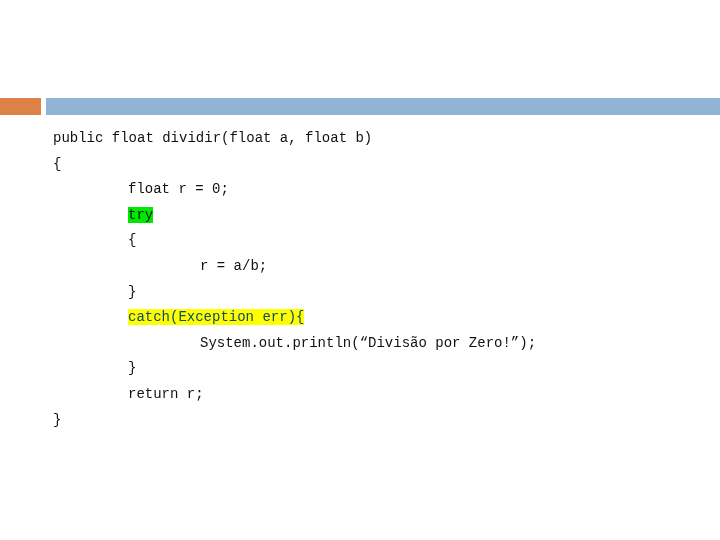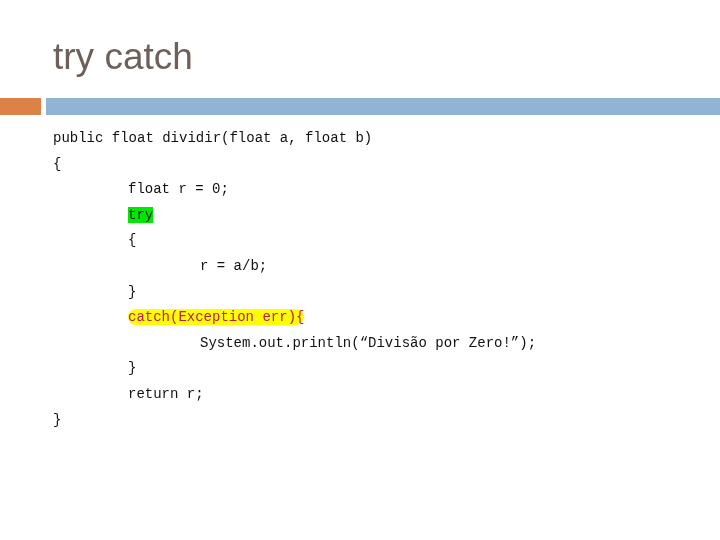--- a/index.html
+++ b/index.html
@@ -81,30 +81,28 @@
   }
   .code-line .txt {
     white-space: pre;
   }
   .hl-green .txt {
     background: #00e800;
     color: #0f172a;
   }
   .hl-yellow .txt {
     background: #ffff00;
-    color: #be185d;
-    border-radius: 8px;
+    color: #0c4a6e;
   }
 </style>
 </head>
 <body>
 
 <div class="slide">
 
-  <div class="slide-title">try catch</div>
 
   <div class="divider">
     <div class="divider-accent"></div>
     <div class="divider-bar"></div>
   </div>
 
   <div class="code-block" id="code-block"><div class="code-line" style="padding-left: 53px;"><span class="txt">public float dividir(float a, float b)</span></div><div class="code-line" style="padding-left: 53px;"><span class="txt">{</span></div><div class="code-line" style="padding-left: 128px;"><span class="txt">float r = 0;</span></div><div class="code-line hl-green" style="padding-left: 128px;"><span class="txt">try</span></div><div class="code-line" style="padding-left: 128px;"><span class="txt">{</span></div><div class="code-line" style="padding-left: 200px;"><span class="txt">r = a/b;</span></div><div class="code-line" style="padding-left: 128px;"><span class="txt">}</span></div><div class="code-line hl-yellow" style="padding-left: 128px;"><span class="txt">catch(Exception err){</span></div><div class="code-line" style="padding-left: 200px;"><span class="txt">System.out.println(“Divisão por Zero!”);</span></div><div class="code-line" style="padding-left: 128px;"><span class="txt">}</span></div><div class="code-line" style="padding-left: 128px;"><span class="txt">return r;</span></div><div class="code-line" style="padding-left: 53px;"><span class="txt">}</span></div></div>
 
 </div>
 

